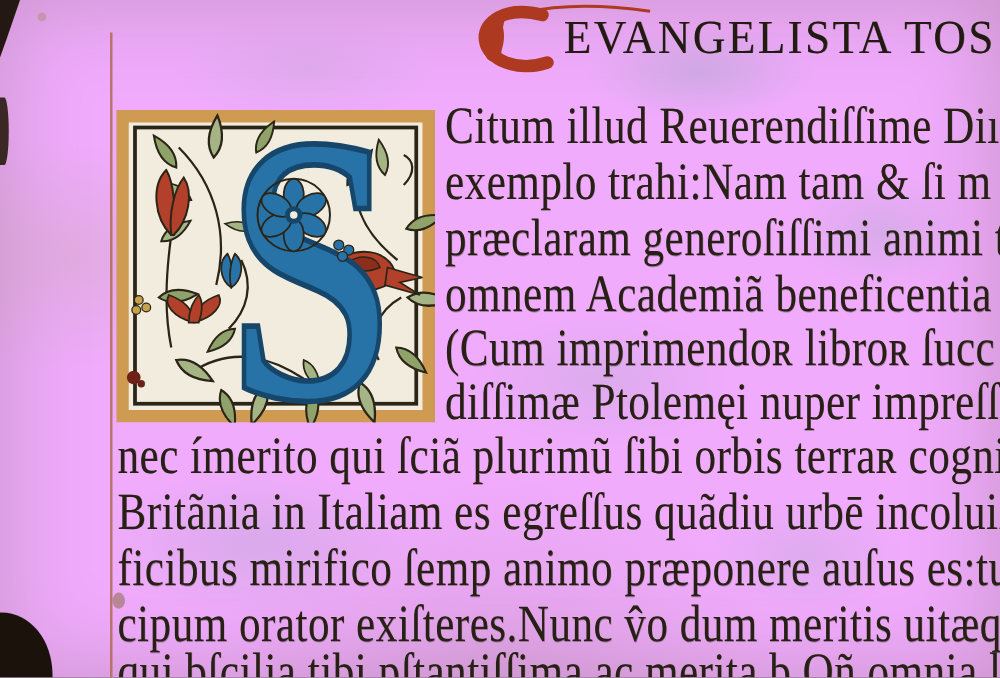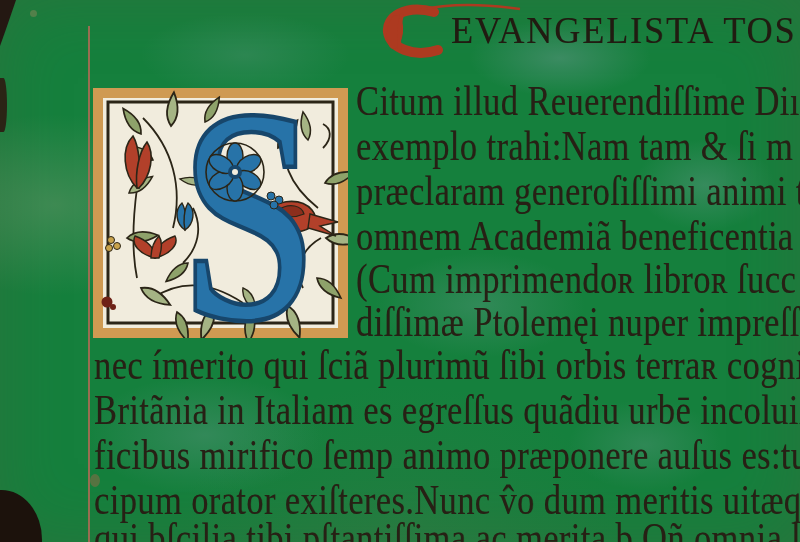--- a/index.html
+++ b/index.html
@@ -1,18 +1,18 @@
 <!DOCTYPE html>
 <html><head>
 <meta charset="utf-8">
 <style>
   html,body{margin:0;padding:0;background:#777;}
   .page{
     position:relative;width:800px;height:542px;overflow:hidden;
-    background:#15803d;
+    background:#f0abfc;
     font-family:"Liberation Serif","DejaVu Serif",serif;
     box-shadow:inset 0 0 70px rgba(95,85,60,.28);
   }
   .stains{
     position:absolute;inset:0;pointer-events:none;
     background:
       radial-gradient(130px 55px at 560px 58px, rgba(140,165,178,.32), transparent 70%),
       radial-gradient(100px 65px at 705px 185px, rgba(148,170,182,.26), transparent 70%),
       radial-gradient(150px 75px at 480px 305px, rgba(148,170,182,.22), transparent 70%),
       radial-gradient(170px 85px at 205px 435px, rgba(143,165,176,.24), transparent 70%),

